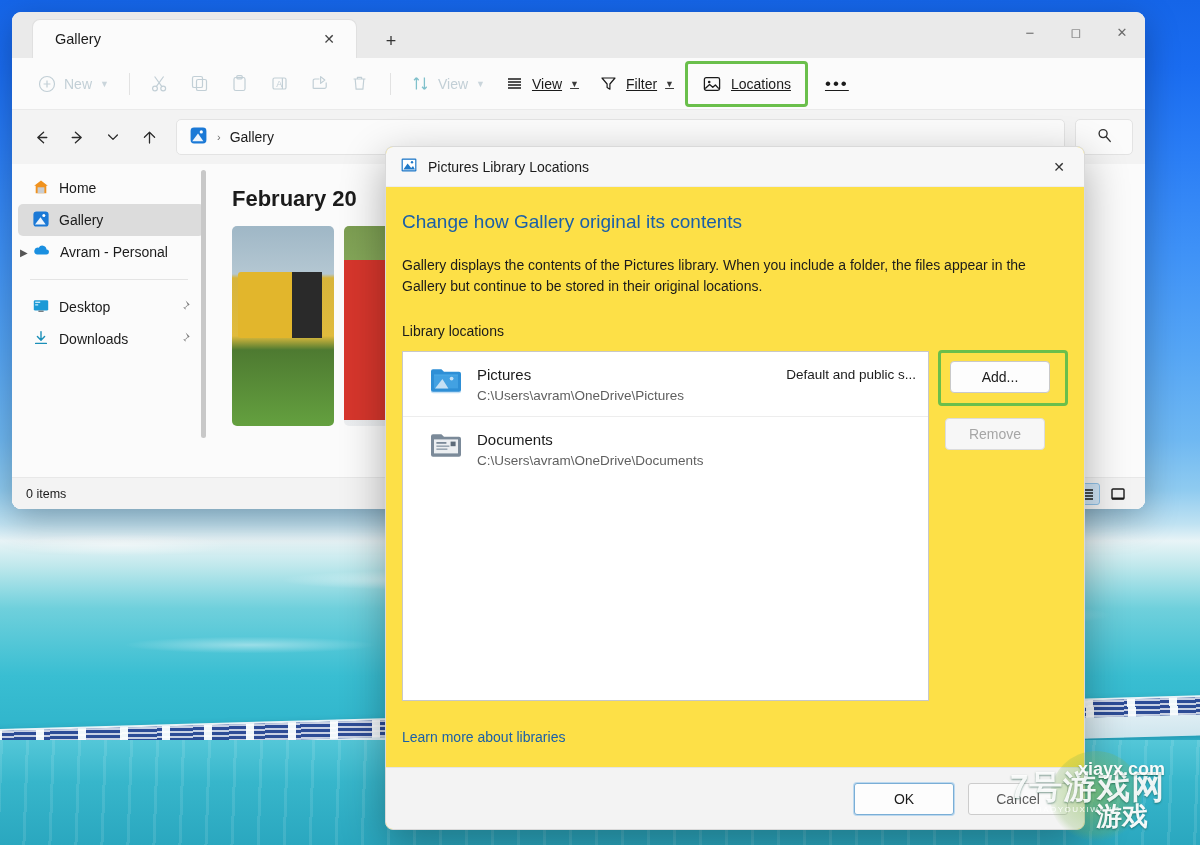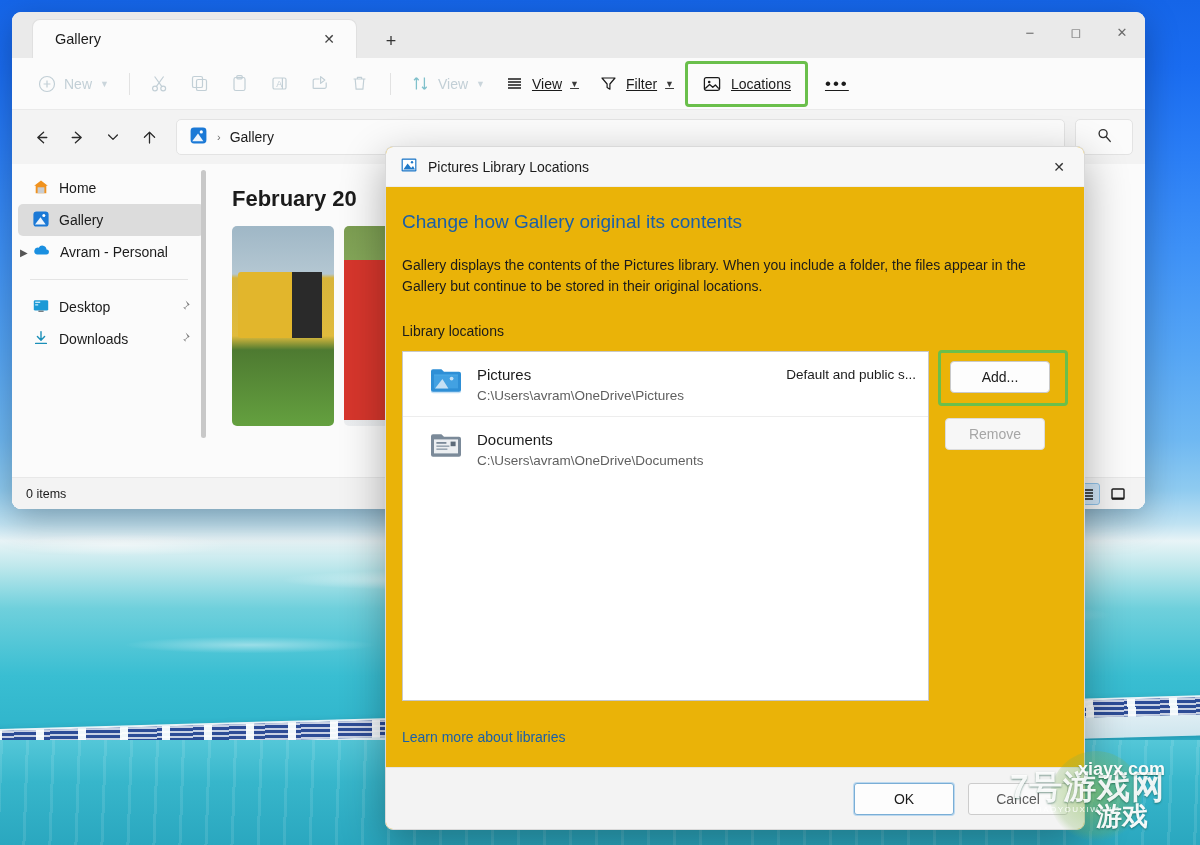--- a/index.html
+++ b/index.html
@@ -200,21 +200,21 @@
   .view-toggles { margin-left: auto; display: flex; gap: 5px; align-items: center; }
   .vt {
     width: 26px; height: 22px; border-radius: 3px;
     display: flex; align-items: center; justify-content: center;
   }
   .vt.active { background: #cfe4f5; border: 1px solid #8fc0e6; }
 
   
   .dialog {
     position: absolute; left: 385px; top: 146px; width: 700px; height: 684px;
-    background: #eab308;
+    background: #fde047;
     border: 1px solid #d9d9d9;
     border-radius: 8px;
     box-shadow: 0 14px 44px rgba(0,0,0,.32);
     overflow: hidden;
     display: flex; flex-direction: column;
   }
   .dlg-title {
     height: 40px; background: #f7f7f7; border-bottom: 1px solid #ededed;
     display: flex; align-items: center; padding: 0 8px 0 14px; gap: 10px;
   }

